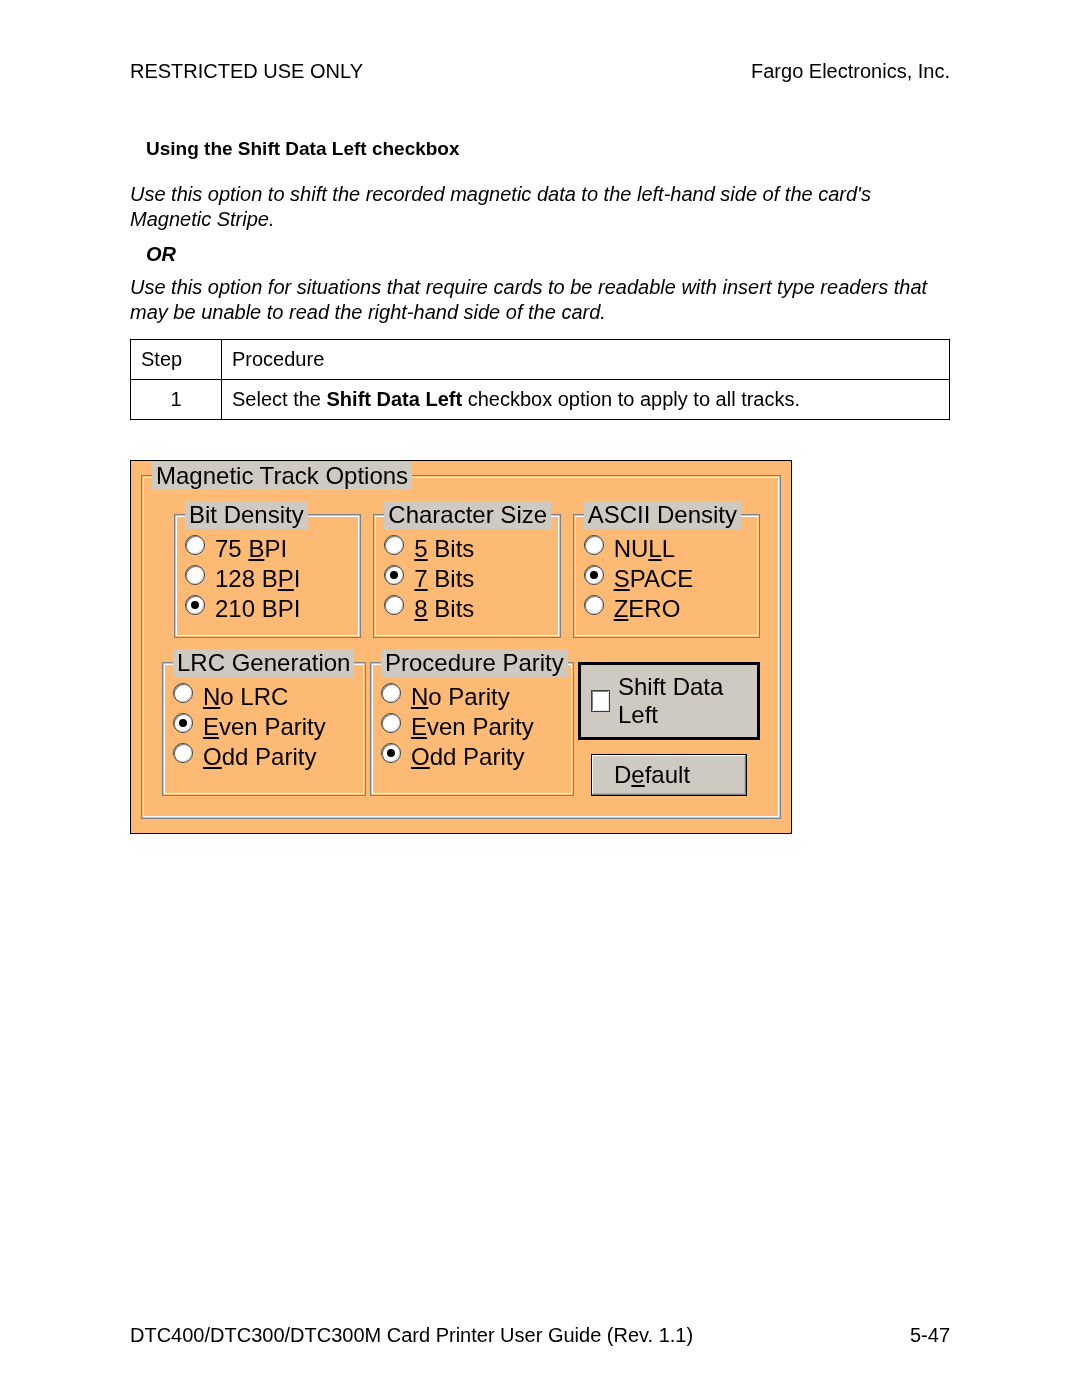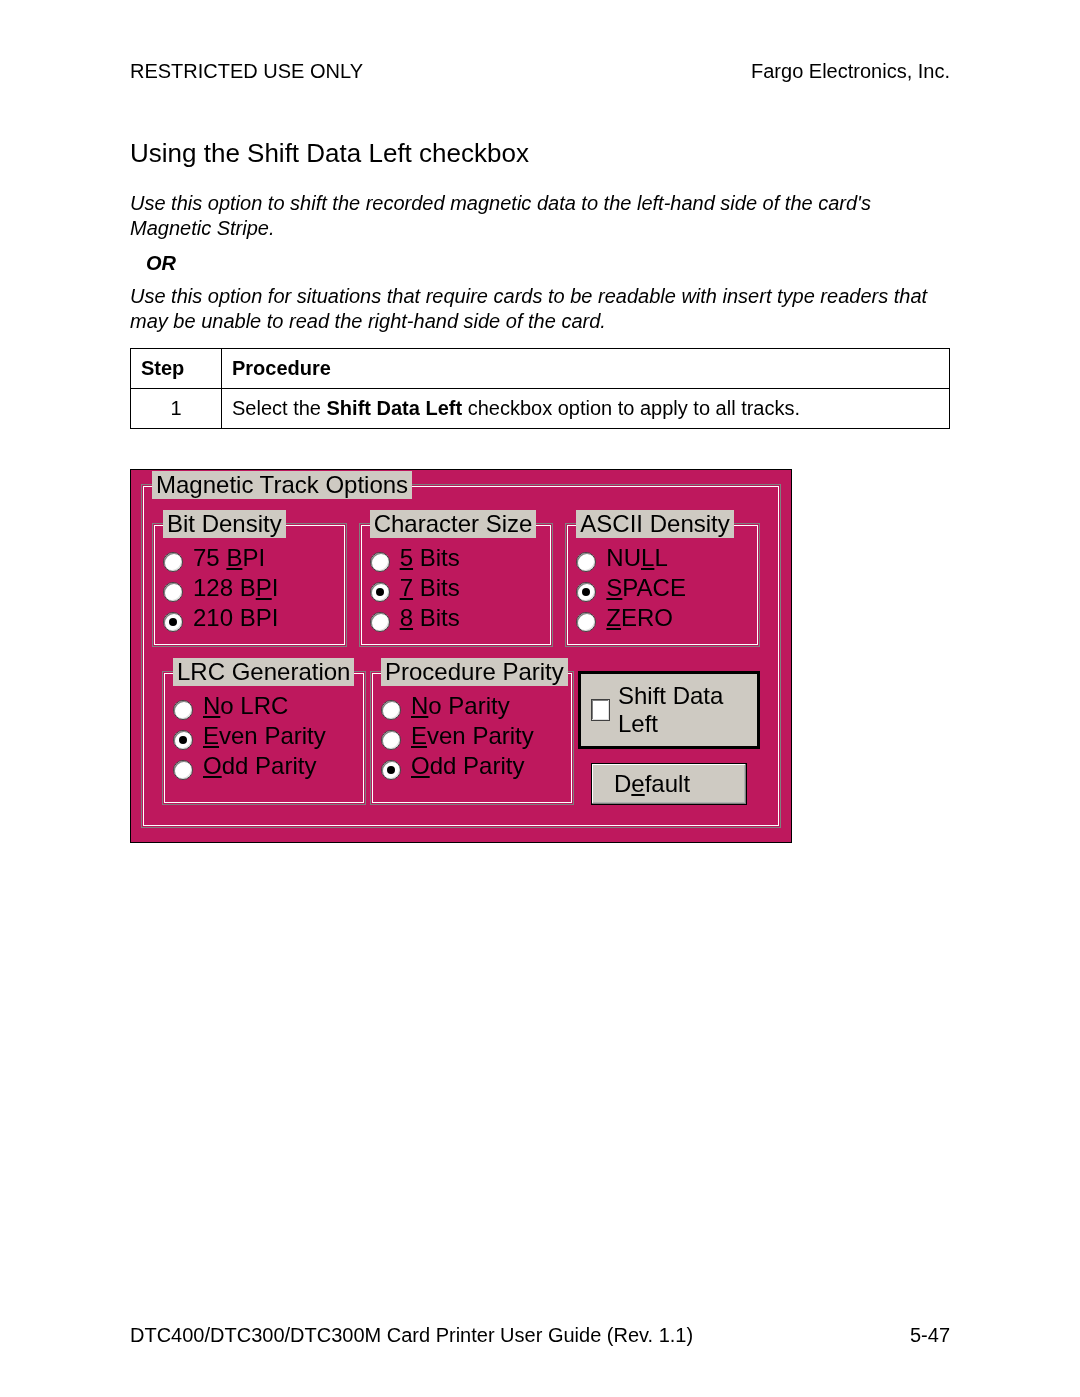--- a/index.html
+++ b/index.html
@@ -17,23 +17,23 @@
     min-height: 1397px;
     position: relative;
   }
   .header-row {
     display: flex;
     justify-content: space-between;
     font-size: 20px;
     margin-bottom: 55px;
   }
   h2.section-title {
-    font-size: 26px;
-    font-weight: normal;
-    margin: 0 0 22px 0;
+    font-size: 19px;
+    font-weight: bold;
+    margin: 0 0 22px 16px;
   }
   p.para {
     font-size: 20px;
     margin: 0 0 10px 0;
     line-height: 1.25;
     font-style: italic;
   }
   p.or {
     font-weight: bold;
     margin: 6px 0 8px 16px;
@@ -43,35 +43,35 @@
     width: 100%;
     margin-top: 14px;
   }
   table.proc th, table.proc td {
     border: 1px solid #000;
     padding: 8px 10px;
     text-align: left;
     font-size: 20px;
   }
   table.proc th {
-    font-weight: bold;
+    font-weight: normal;
   }
   table.proc td.step {
     text-align: center;
     width: 70px;
   }
   .proc-text b { font-weight: bold; }
 
   
   .dialog-wrap {
     margin-top: 40px;
   }
   .dialog {
     width: 660px;
-    background: #be185d;
+    background: #fdba74;
     border: 1px solid #000;
     padding: 0;
     font-family: "MS Sans Serif", Tahoma, Arial, sans-serif;
     font-size: 24px;
     color: #000;
     position: relative;
   }
   
   .groupbox {
     position: relative;
@@ -91,21 +91,21 @@
     top: -14px;
     left: 10px;
     background: #cecac2;
     padding: 0 4px;
     font-size: 24px;
     z-index: 2;
   }
   .row3 {
     display: flex;
     gap: 12px;
-    margin: 6px 10px 0 0;
+    margin: 6px 10px 0 22px;
   }
   .row3 .groupbox {
     flex: 1;
     margin: 14px 0 0 0;
   }
   .row3b {
     display: flex;
     gap: 4px;
     margin: 10px 10px 10px 10px;
   }
@@ -130,21 +130,21 @@
   .cb {
     width: 20px;
     height: 20px;
     border: 1px solid #404040;
     background: #fff;
     box-shadow: inset -1px -1px 0 #dfdfdf, inset 1px 1px 0 #808080;
     display: inline-block;
   }
   .radio-row {
     display: flex;
-    align-items: flex-end;
+    align-items: flex-start;
     gap: 10px;
     margin: 2px 0;
     font-size: 24px;
   }
   .radio {
     width: 18px;
     height: 18px;
     border-radius: 50%;
     background: #fff;
     border: 1px solid #404040;

